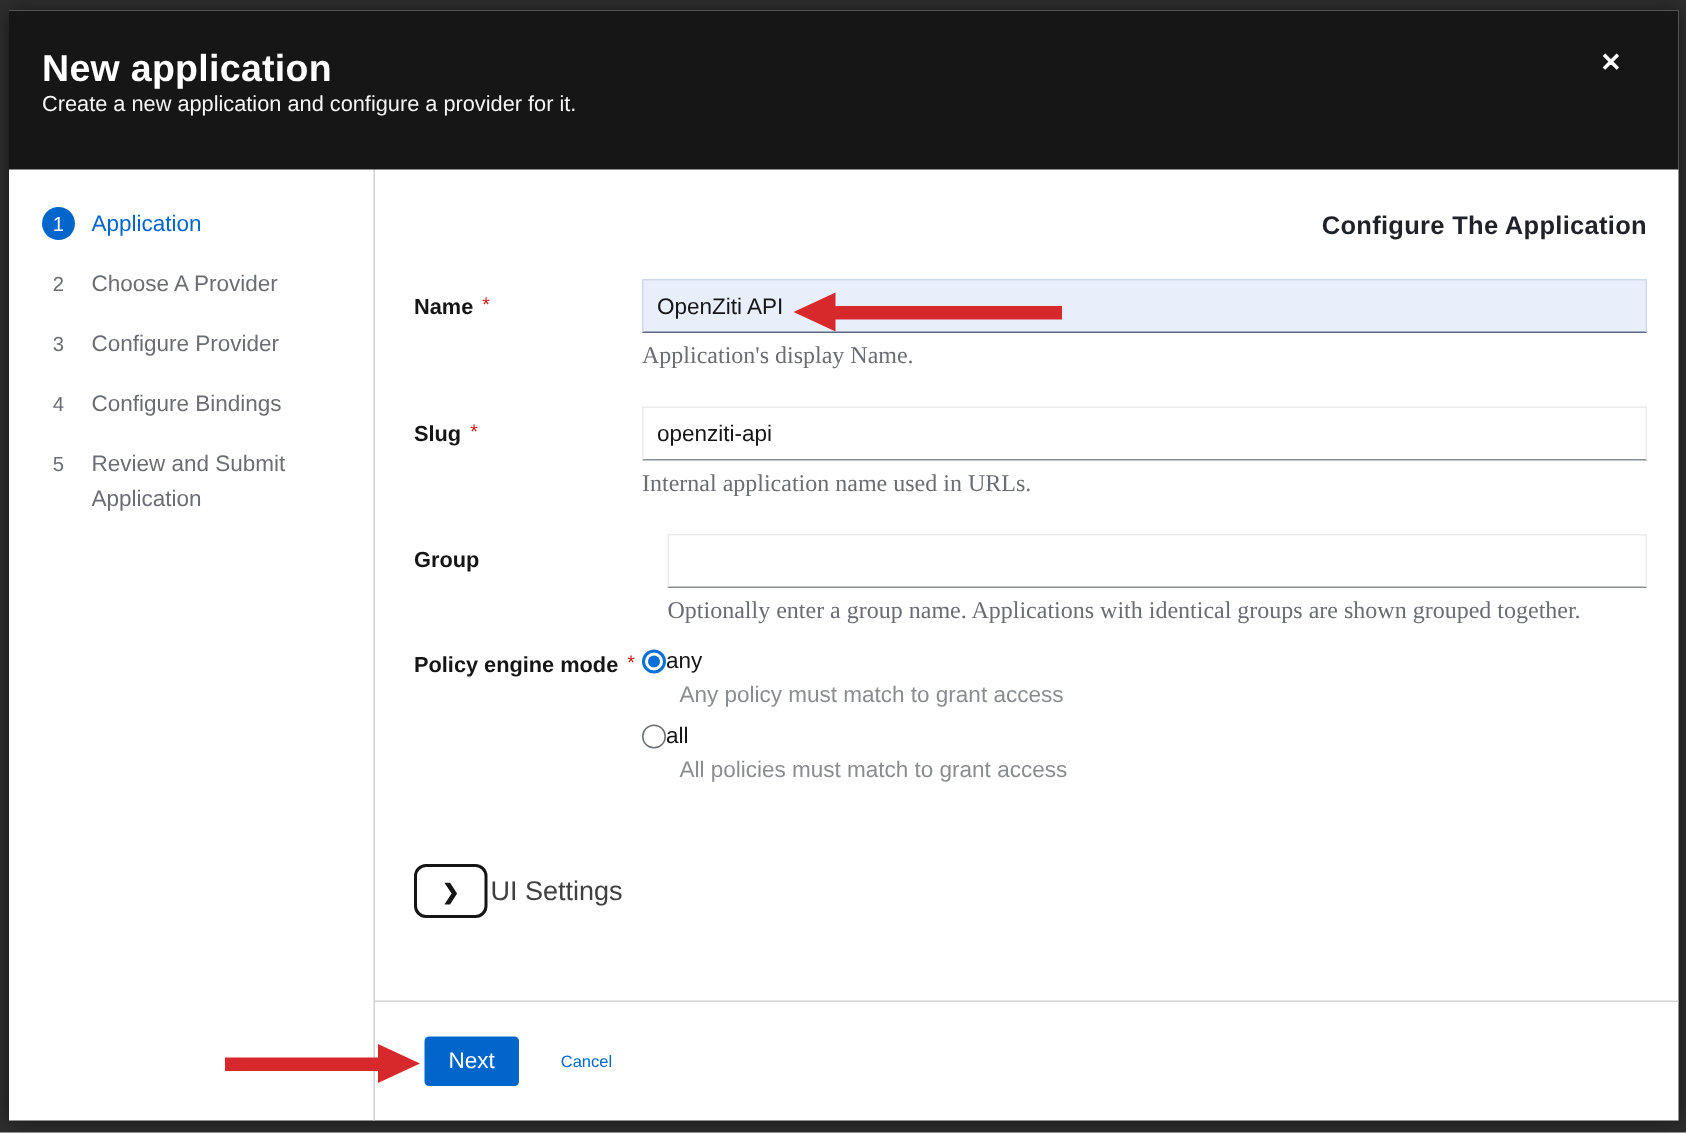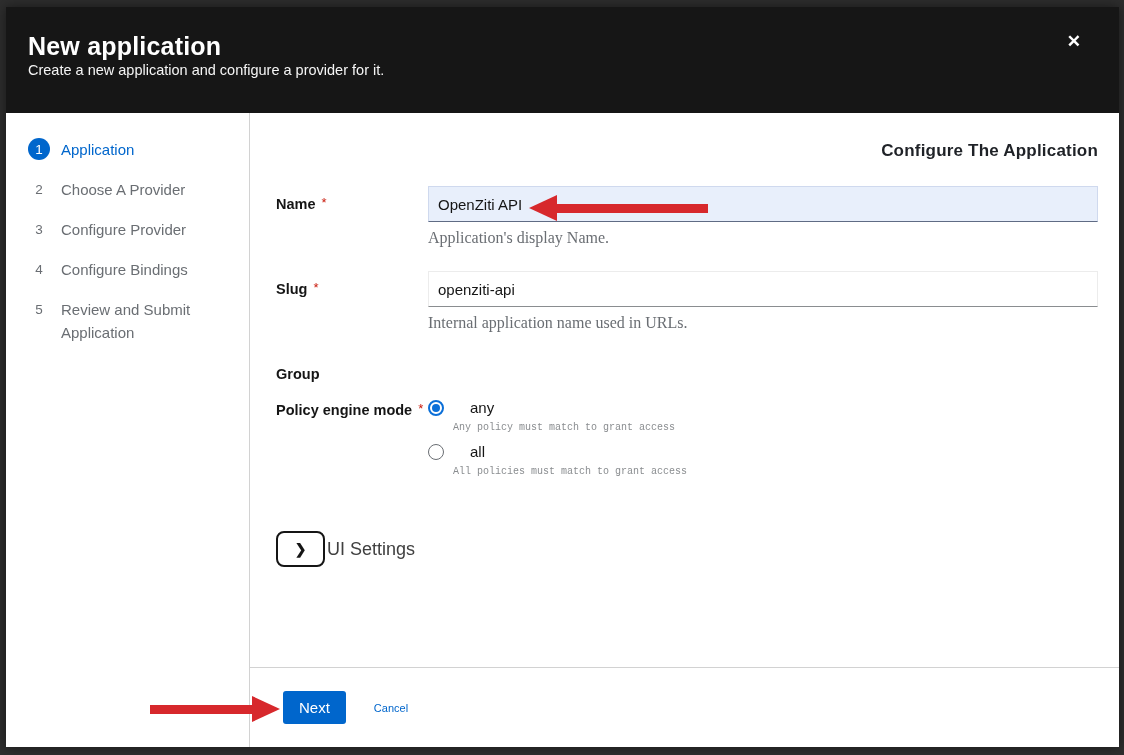--- a/index.html
+++ b/index.html
@@ -93,35 +93,35 @@
     background:var(--name-input-bg);
     border:1px solid var(--name-input-border);
     border-bottom:1px solid var(--name-input-bottom);
   }
   .helper{font-size:16px;color:var(--helper-gray);margin-top:7px;line-height:17px;font-family:Liberation Serif, serif;}
   .mb-name{margin-bottom:25px;}
   .mb-slug{margin-bottom:25px;}
   .mb-group{margin-bottom:16px;gap:17px;}
   
   .radio-item{margin-bottom:8px;}
-  .radio-line{display:flex;align-items:center;gap:26px;}
+  .radio-line{display:flex;align-items:center;gap:0;}
   .radio{
     width:16px;height:16px;border-radius:50%;
     border:1px solid var(--helper-gray);
     background:#ffffff;position:relative;flex:0 0 16px;
     cursor:pointer;
   }
   .radio.checked{border:2px solid var(--radio-blue);}
   .radio.checked::after{
     content:"";position:absolute;left:50%;top:50%;
     width:8px;height:8px;border-radius:50%;
     background:var(--radio-blue);transform:translate(-50%,-50%);
   }
   .radio-label{font-size:15px;color:var(--text-dark);}
-  .radio-helper{font-size:10px;color:var(--radio-helper-gray);margin:6px 0 10px 25px;font-family:Liberation Mono, monospace;}
+  .radio-helper{font-size:15px;color:var(--radio-helper-gray);margin:6px 0 10px 25px;}
   
   .expand-row{margin-top:44px;display:flex;align-items:center;}
   .expand-btn{
     width:49px;height:36px;
     border:2px solid var(--text-dark);border-radius:8px;
     background:#ffffff;cursor:pointer;
     display:flex;align-items:center;justify-content:center;
     font-size:14px;font-weight:700;color:var(--text-dark);
   }
   .expand-label{font-size:18px;color:#404040;margin-left:2px;}
@@ -218,20 +218,24 @@
             </div>
             <div class="field-col">
               <input class="text-input" type="text" value="openziti-api" style="">
               <div class="helper">Internal application name used in URLs.</div>
             </div>
           </div>
 
           <div class="form-row mb-group">
             <div class="label-col">
               <span class="field-label">Group</span>
+            </div>
+            <div class="field-col">
+              <input class="text-input" type="text" value="" style="">
+              <div class="helper">Optionally enter a group name. Applications with identical groups are shown grouped together.</div>
             </div>
           </div>
 
           <div class="form-row row-policy">
             <div class="label-col">
               <span class="field-label">Policy engine mode</span><span class="req">*</span>
             </div>
             <div class="field-col">
               <div class="radio-item">
                 <div class="radio-line">

